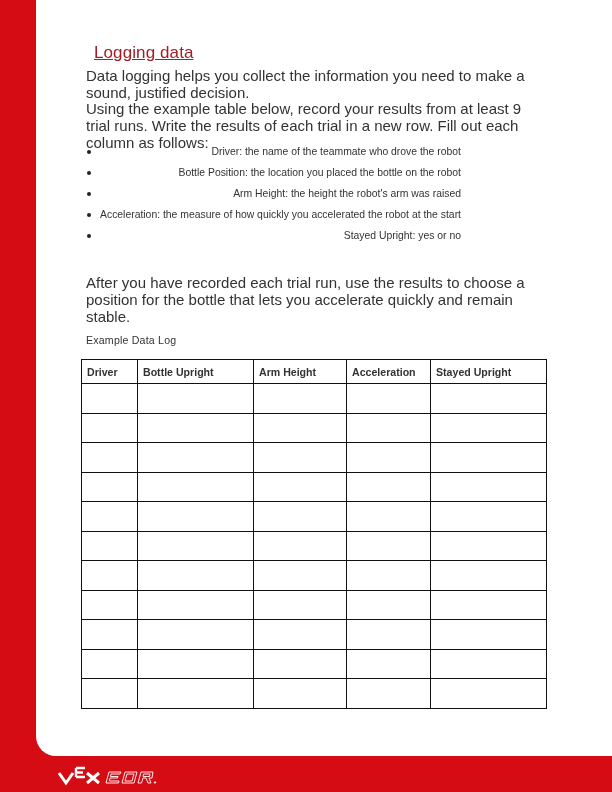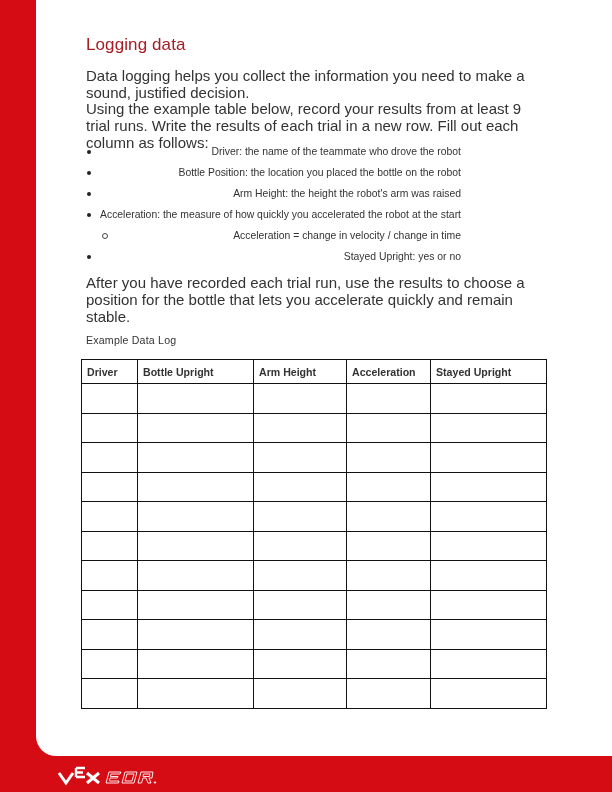--- a/index.html
+++ b/index.html
@@ -9,21 +9,21 @@
     font-family: "Liberation Sans", sans-serif;
   }
   .sheet {
     position: absolute; left: 36px; top: 0; width: 576px; height: 756px;
     background: #ffffff;
     border-bottom-left-radius: 20px;
   }
   .title {
     position: absolute; left: 86px; top: 35px;
     font-size: 17px; color: #a51c24; font-weight: normal;
-    margin: 0; letter-spacing: 0.1px;
+    margin: 8px; letter-spacing: 0.1px; text-decoration: underline;
   }
   .p {
     position: absolute; left: 86px; font-size: 15px; color: #333;
     line-height: 17px; margin: 0; width: 460px;
   }
   .bullets { position: absolute; left: 86px; top: 144px; margin: 0; padding: 0; list-style: none; text-align: right; }
   .bullets li {
     position: relative; font-size: 10.4px; color: #333; height: 21px; line-height: 16px;
     padding-left: 14px;
   }
@@ -59,21 +59,20 @@
 
 <p class="p" style="top:67px">Data logging helps you collect the information you need to make a sound, justified decision.</p>
 
 <p class="p" style="top:100px; width:455px">Using the example table below, record your results from at least 9 trial runs. Write the results of each trial in a new row. Fill out each column as follows:</p>
 
 <ul class="bullets">
   <li><span class="dot"></span><span>Driver: the name of the teammate who drove the robot</span></li>
   <li><span class="dot"></span><span>Bottle Position: the location you placed the bottle on the robot</span></li>
   <li><span class="dot"></span><span>Arm Height: the height the robot's arm was raised</span></li>
   <li><span class="dot"></span><span>Acceleration: the measure of how quickly you accelerated the robot at the start</span></li>
-  <li class="sub"><span class="ring"></span><span>Acceleration = change in velocity / change in time</span></li>
   <li><span class="dot"></span><span>Stayed Upright: yes or no</span></li>
 </ul>
 
 <p class="p" style="top:274px; width:455px">After you have recorded each trial run, use the results to choose a position for the bottle that lets you accelerate quickly and remain stable.</p>
 
 <h2 class="log-heading">Example Data Log</h2>
 
 <table class="log">
   <thead>
     <tr>

